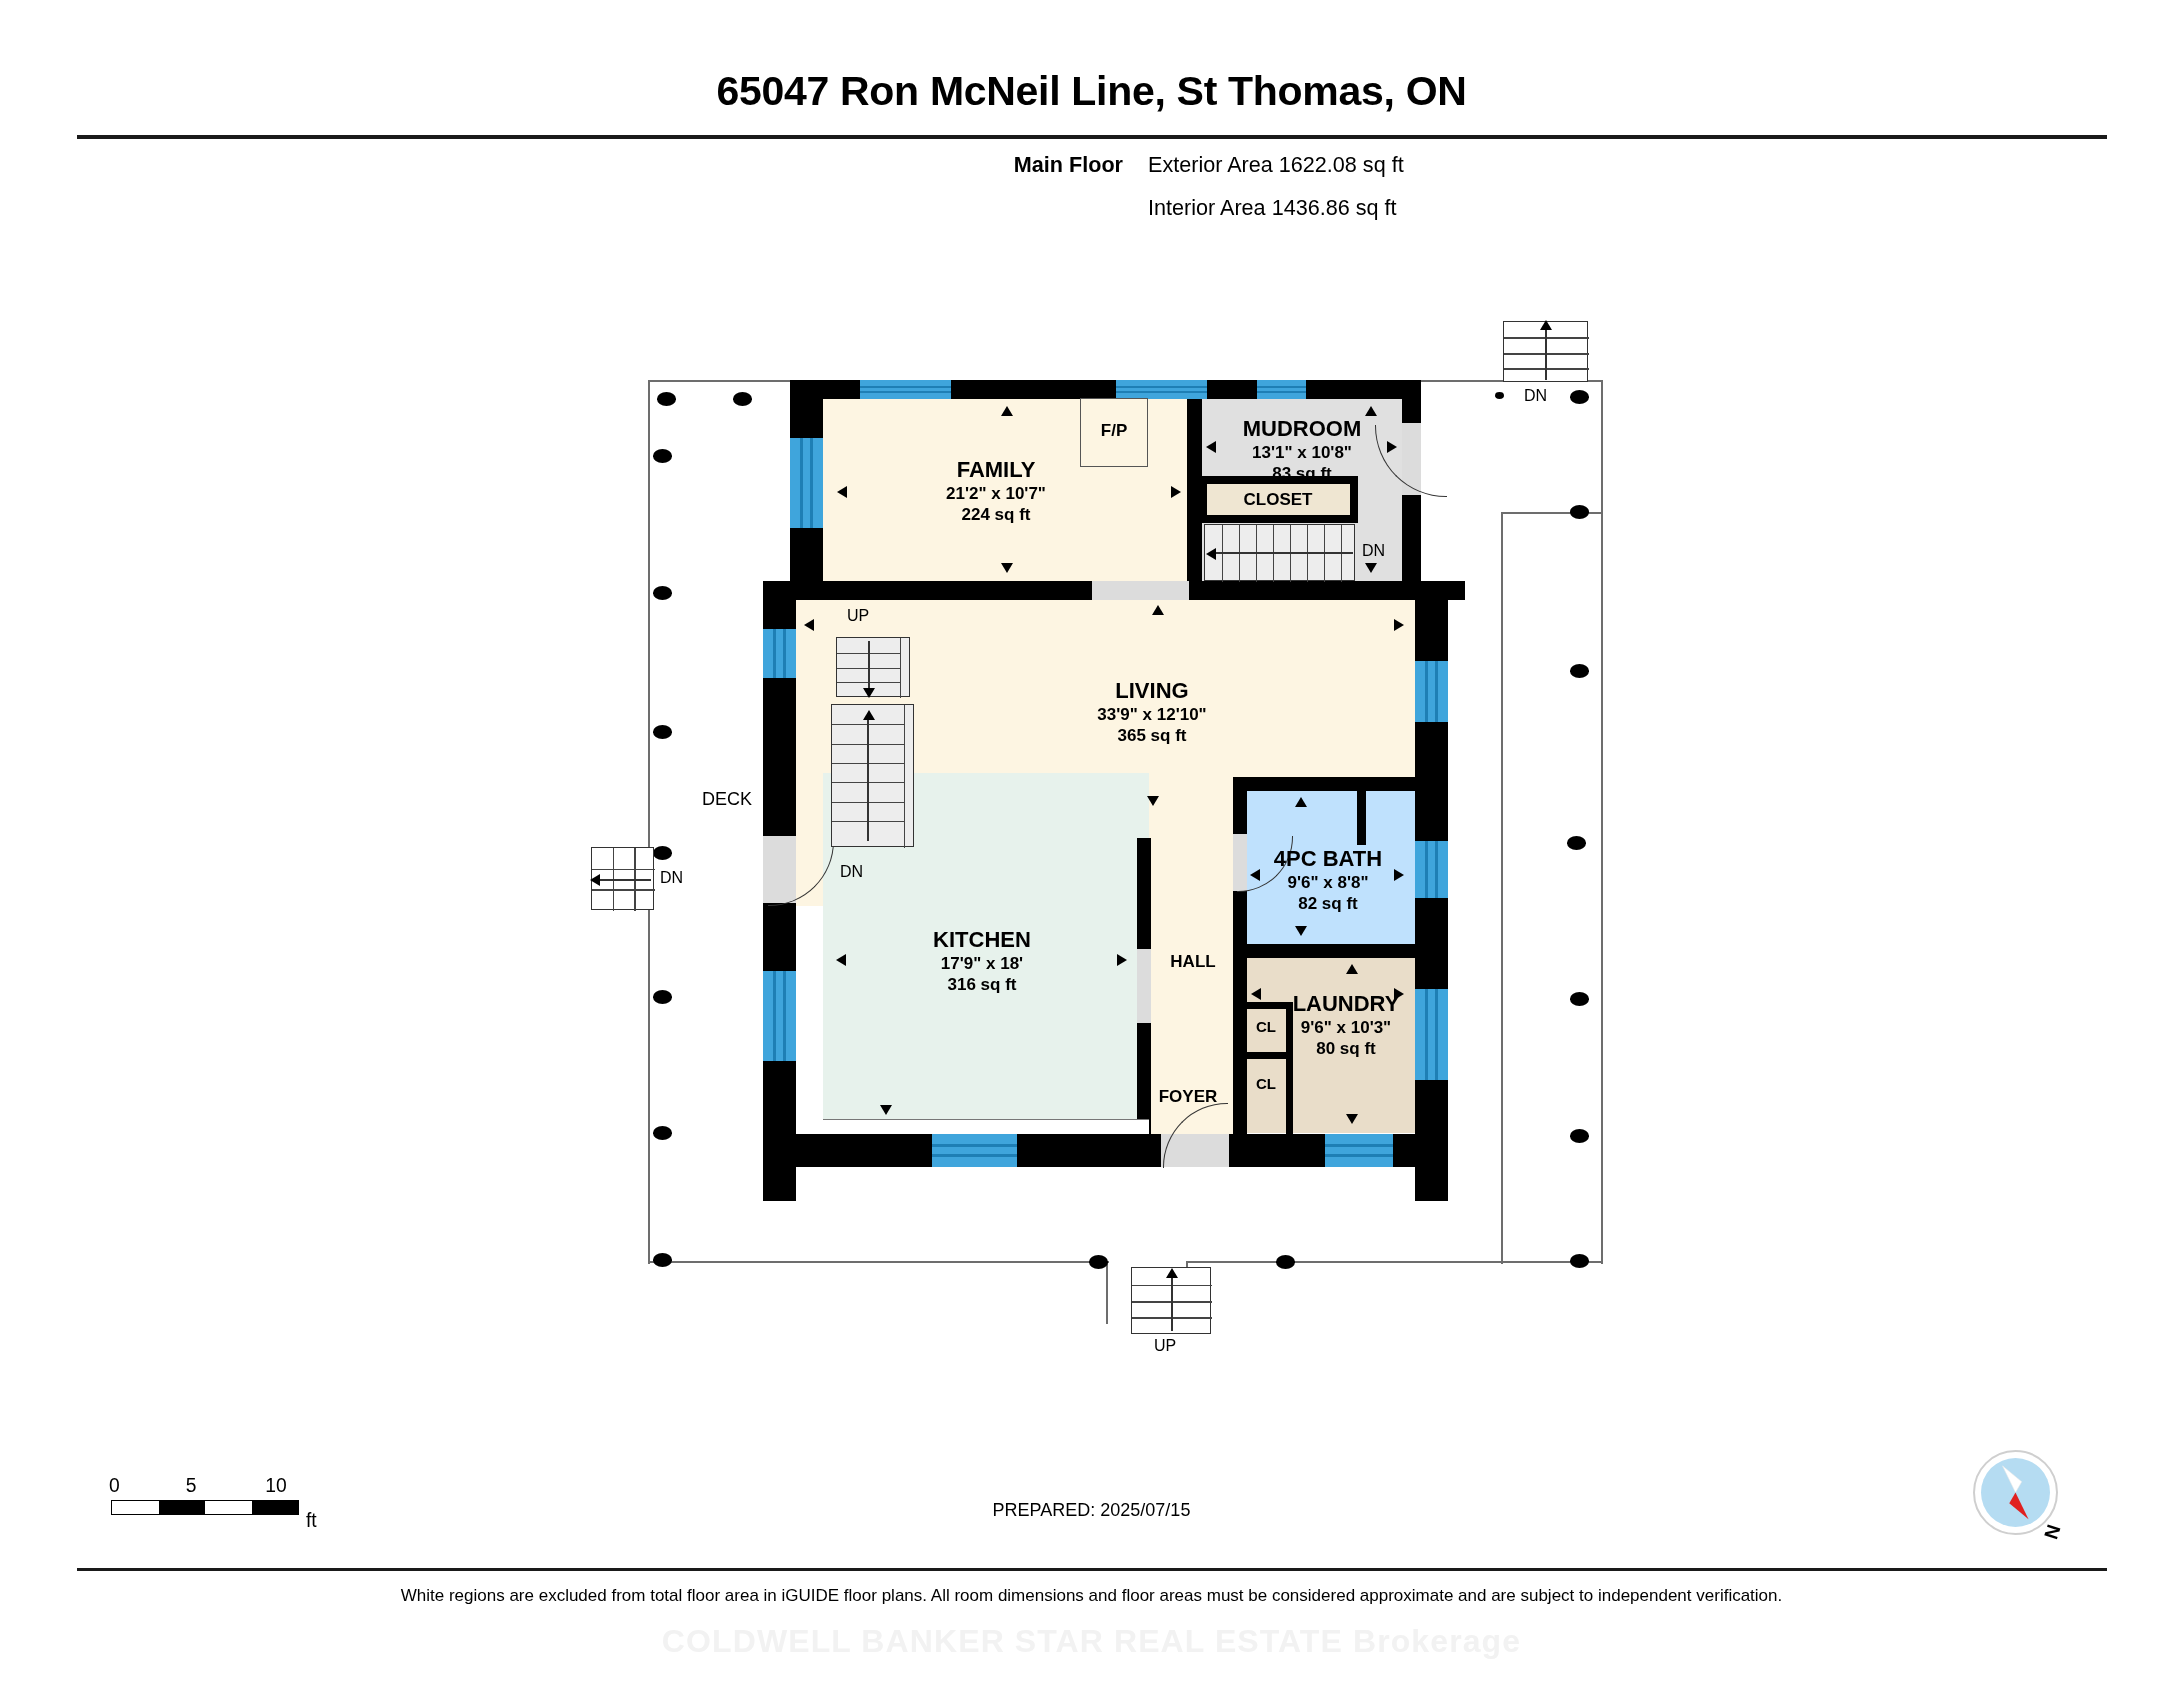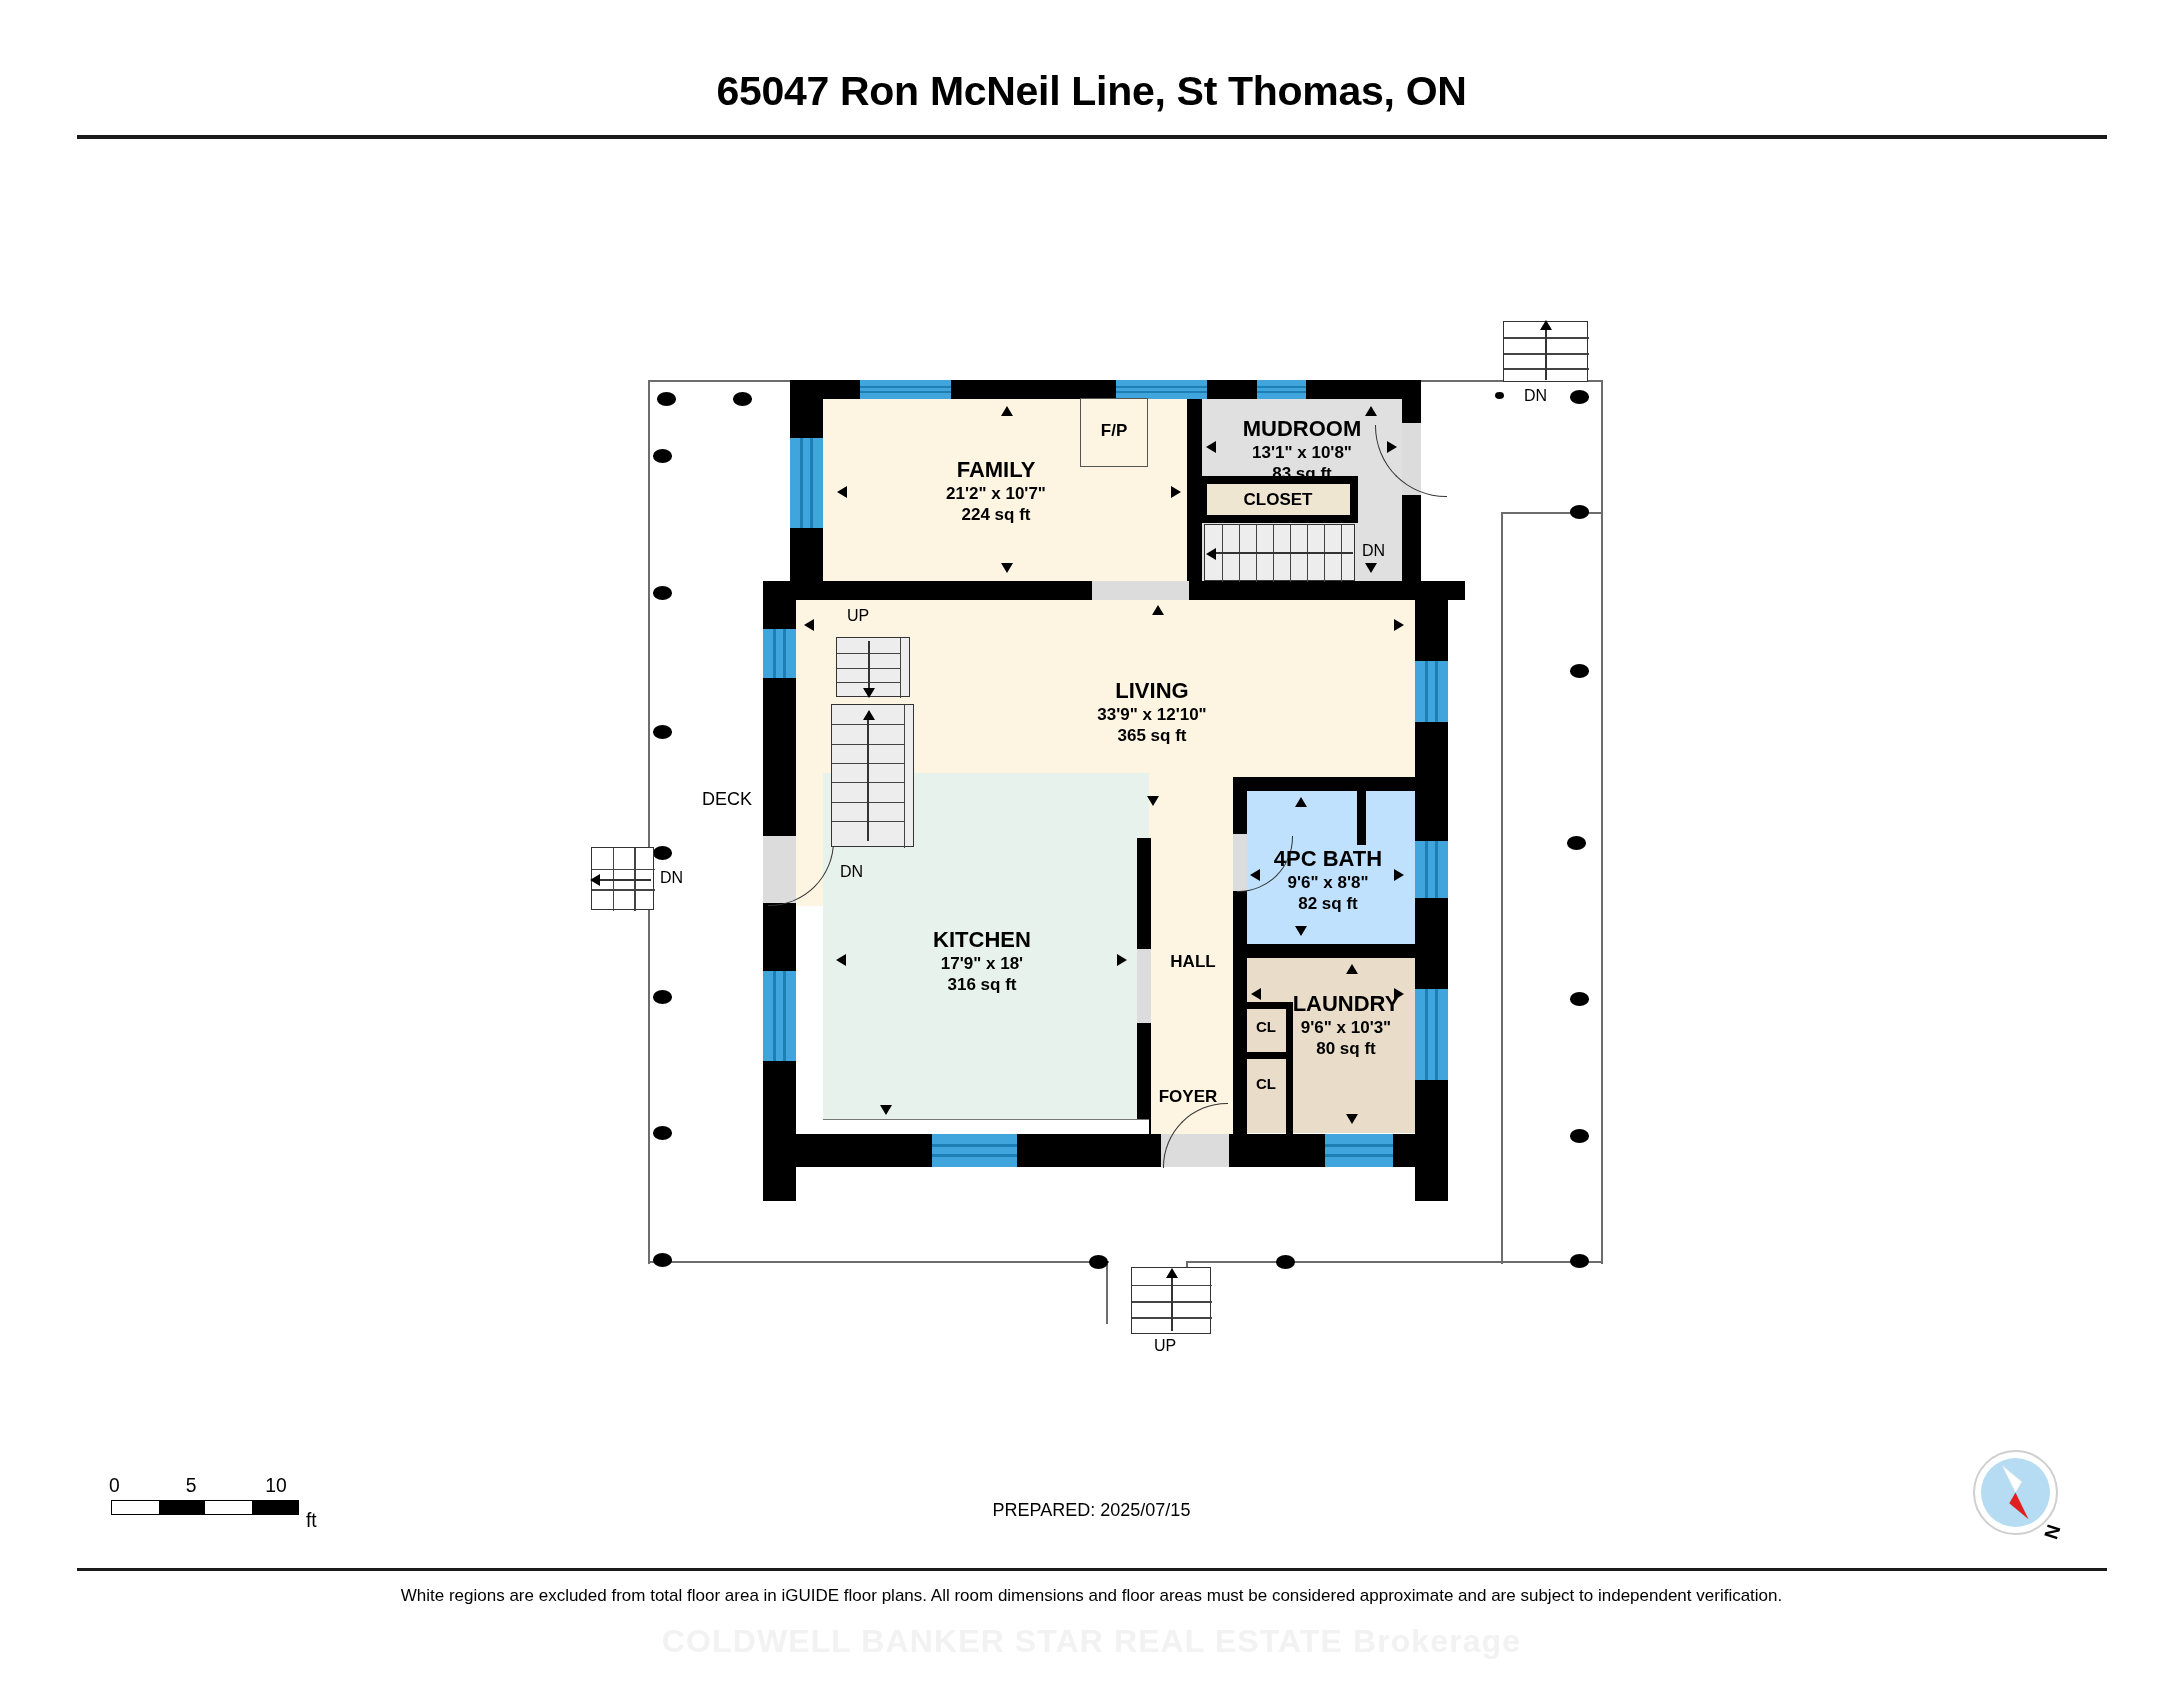--- a/index.html
+++ b/index.html
@@ -96,20 +96,28 @@
   #watermark{position:absolute;top:1623px;left:0;width:2183px;text-align:center;
              font-size:32px;font-weight:bold;color:#f2f2f2;letter-spacing:1.1px;}
 </style>
 </head>
 <body>
 
 <div id="title">65047 Ron McNeil Line, St Thomas, ON</div>
 <div id="rule-top"></div>
 
 <div id="summary">
+  <div class="sum-row">
+    <div class="sum-lbl">Main Floor</div>
+    <div class="sum-val">Exterior Area 1622.08 sq ft</div>
+  </div>
+  <div class="sum-row indent">
+    <div class="sum-lbl">x</div>
+    <div class="sum-val">Interior Area 1436.86 sq ft</div>
+  </div>
 </div>
 
 <div id="plan">
 
   <div class="deckline" style="left:648px;top:380px;width:2.3px;height:884px;"></div>
   <div class="deckline" style="left:648px;top:380px;width:955px;height:2.3px;"></div>
   <div class="deckline" style="left:648px;top:1261px;width:461px;height:2.3px;"></div>
   <div class="deckline" style="left:1188px;top:1261px;width:415px;height:2.3px;"></div>
   <div class="deckline" style="left:1106px;top:1261px;width:2.3px;height:63px;"></div>
   <div class="deckline" style="left:1186px;top:1261px;width:2.3px;height:63px;"></div>

